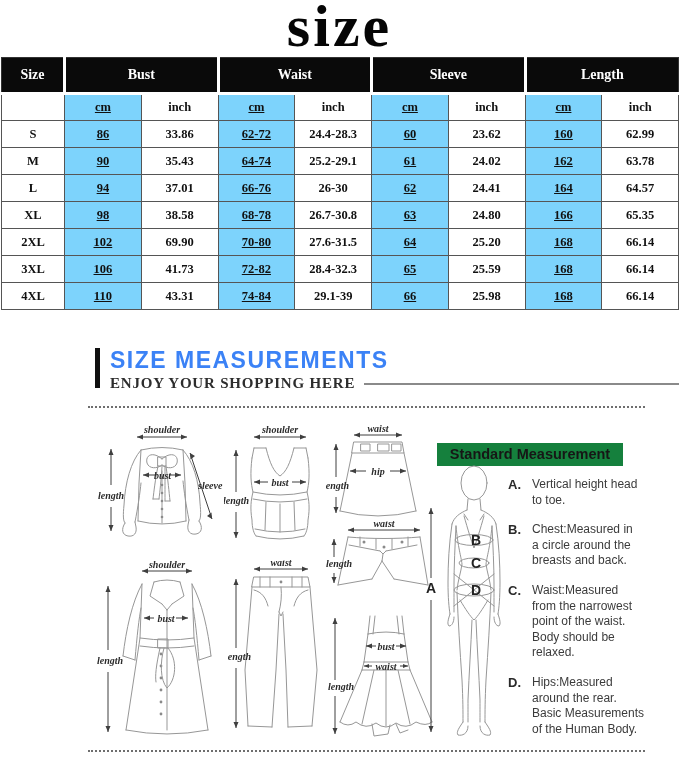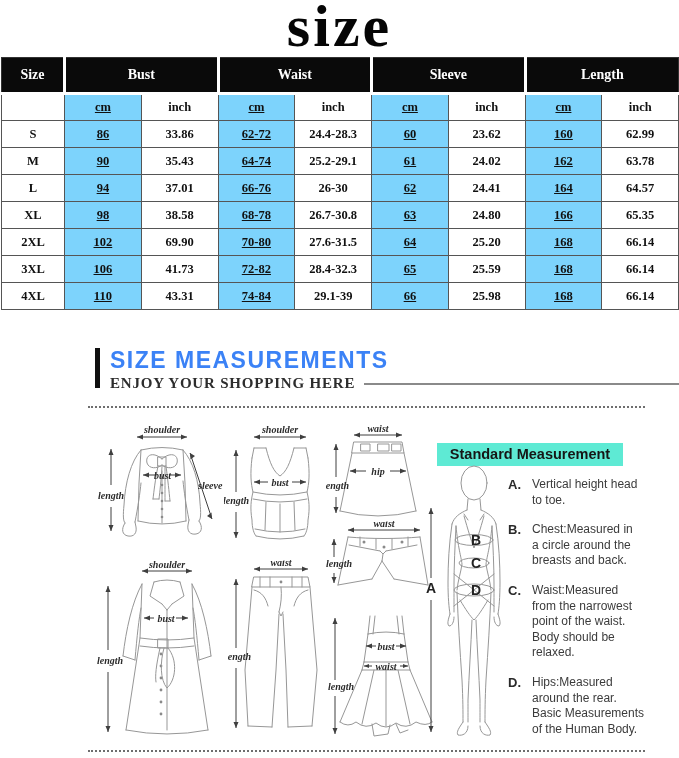--- a/index.html
+++ b/index.html
@@ -36,21 +36,21 @@
   
   .sk{position:absolute;}
   .g{stroke:#979797;stroke-width:1;fill:none;stroke-linejoin:round;stroke-linecap:round;}
   .dim{stroke:#3f3f3f;stroke-width:1;fill:none;}
   .ah{fill:#3f3f3f;stroke:none;}
   .dot{fill:#8a8a8a;stroke:none;}
   .lbl{font-family:"Liberation Serif","DejaVu Serif",serif;font-style:italic;
     font-weight:bold;font-size:10px;fill:#2b2b2b;}
   .figlbl{font-family:"Liberation Sans",sans-serif;font-weight:bold;font-size:14px;fill:#222;}
   
-  .std-banner{position:absolute;left:437px;top:443px;width:186px;height:23px;background:#5eead4;
+  .std-banner{position:absolute;left:437px;top:443px;width:186px;height:23px;background:#15803d;
     color:#161616;font-weight:bold;font-size:14.5px;text-align:center;line-height:23px;}
   .std-list{position:absolute;left:508px;top:477px;width:150px;}
   .std-item{display:flex;margin-bottom:14px;}
   .std-letter{width:24px;flex:0 0 24px;font-weight:bold;font-size:13px;color:#2a2a2a;}
   .std-text{font-size:12px;line-height:1.3;color:#3b3b3b;white-space:pre-line;}
 </style>
 </head>
 <body>
 
 <div class="page">

